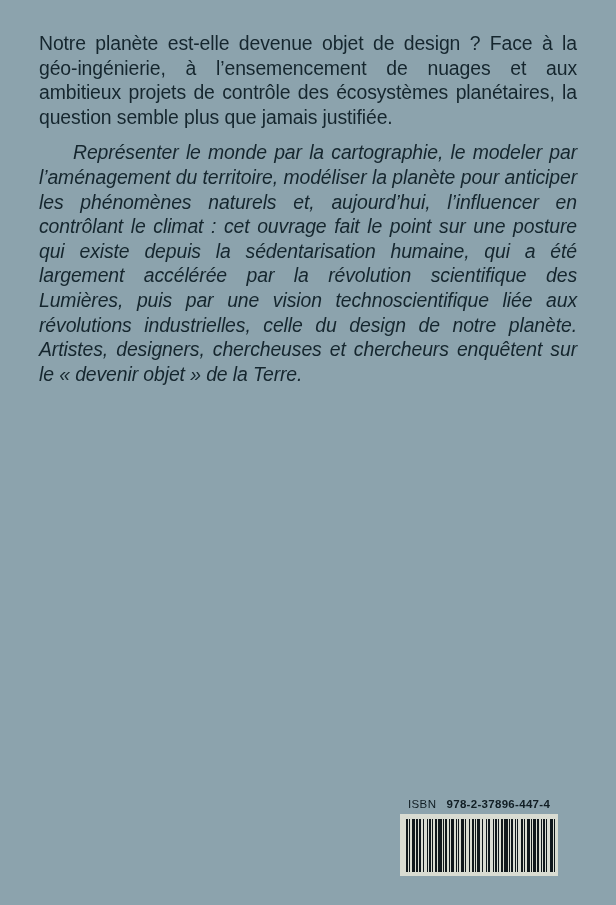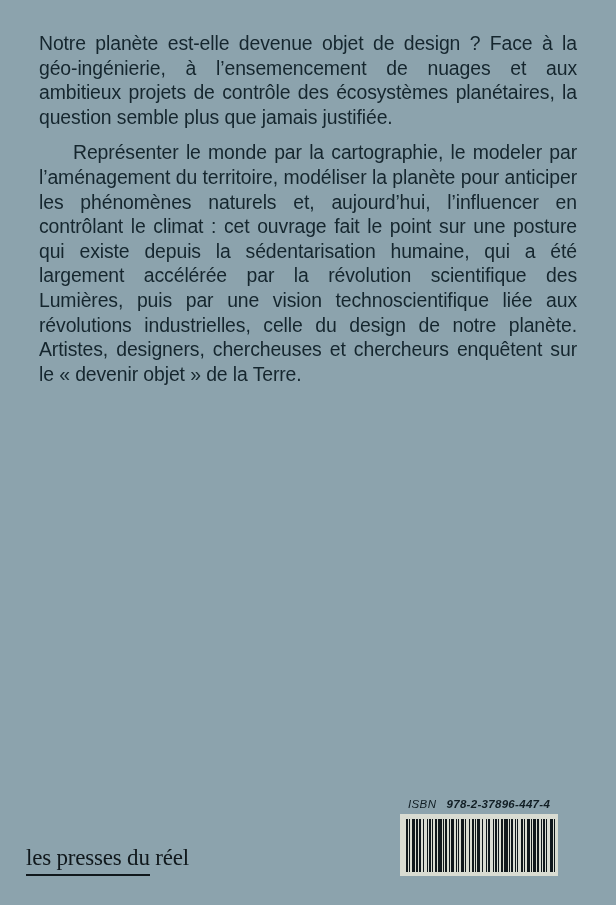--- a/index.html
+++ b/index.html
@@ -30,27 +30,27 @@
     line-height: 24.6px;
     letter-spacing: -0.1px;
     text-align: justify;
     text-justify: inter-word;
   }
   .blurb p {
     margin: 11px;
   }
   .blurb p.indented {
     text-indent: 34px;
+    font-style: italic;
   }
   .isbn-block {
     position: absolute;
     left: 400px;
     top: 798px;
     width: 158px;
-    font-style: italic;
   }
   .isbn-line {
     font-size: 11.5px;
     letter-spacing: 0.2px;
     color: #111e24;
     text-align: center;
     margin-bottom: 4px;
     white-space: nowrap;
     font-family: "Liberation Sans", sans-serif;
   }
@@ -213,18 +213,14 @@
           <div class="bar" style="width: 1.05px; flex: 0 0 auto;"></div>
           <div class="gap" style="width: 3.15px; flex: 0 0 auto;"></div>
           <div class="bar" style="width: 2.1px; flex: 0 0 auto;"></div>
           <div class="gap" style="width: 1.05px; flex: 0 0 auto;"></div>
           <div class="bar" style="width: 1.05px; flex: 0 0 auto;"></div>
           <div class="gap" style="width: 2.1px; flex: 0 0 auto;"></div>
         </div>
     </div>
   </div>
 
-  <div class="publisher">
-    <div class="publisher-logo">les presses du réel</div>
-    <div class="publisher-rule"></div>
-  </div>
 
 </div>
 
 </body></html>

